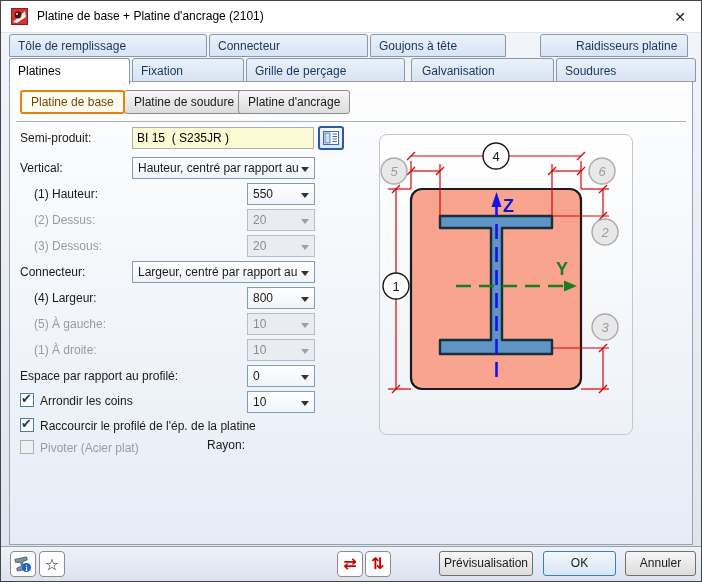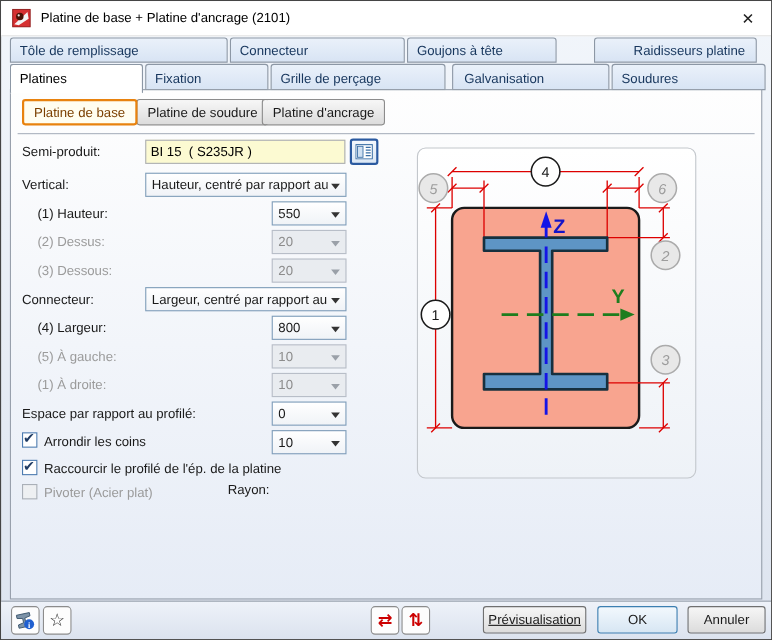--- a/index.html
+++ b/index.html
@@ -56,21 +56,21 @@
     border-radius:8px;background:linear-gradient(#ffffff,#eef2f7);}
   
   .bottombar{position:absolute;left:0;top:545px;width:100%;height:35px;background:linear-gradient(#eef2f9,#dbe2ee);
     border-top:1px solid #98a0ac;}
   .icon-btn{position:absolute;top:4px;width:26px;height:26px;box-sizing:border-box;border:1px solid #8c8c8c;
     border-radius:4px;background:#fdfdfd;cursor:pointer;display:flex;align-items:center;justify-content:center;}
   .red-glyph{color:#cc0000;font-weight:bold;font-size:16px;font-family:"DejaVu Sans",sans-serif;line-height:1;}
   .btn{position:absolute;top:4px;height:25px;box-sizing:border-box;border:1px solid #707070;border-radius:3px;
     background:linear-gradient(#f6f6f6,#dcdcdc);text-align:center;line-height:23px;cursor:pointer;font-size:12px;}
   .btn.default{border:1px solid #3c7fb1;background:linear-gradient(#f2f8fd,#d7e6f3);}
-  .btn-preview{left:438px;width:94px;text-decoration:underline;}
+  .btn-preview{left:438px;width:94px;}
   .btn-ok{left:542px;width:73px;}
   .btn-cancel{left:624px;width:71px;}
 </style>
 </head>
 <body>
 
 <div class="dialog">
 
   <div class="titlebar">
     <svg class="app-icon" viewBox="0 0 17 17">

